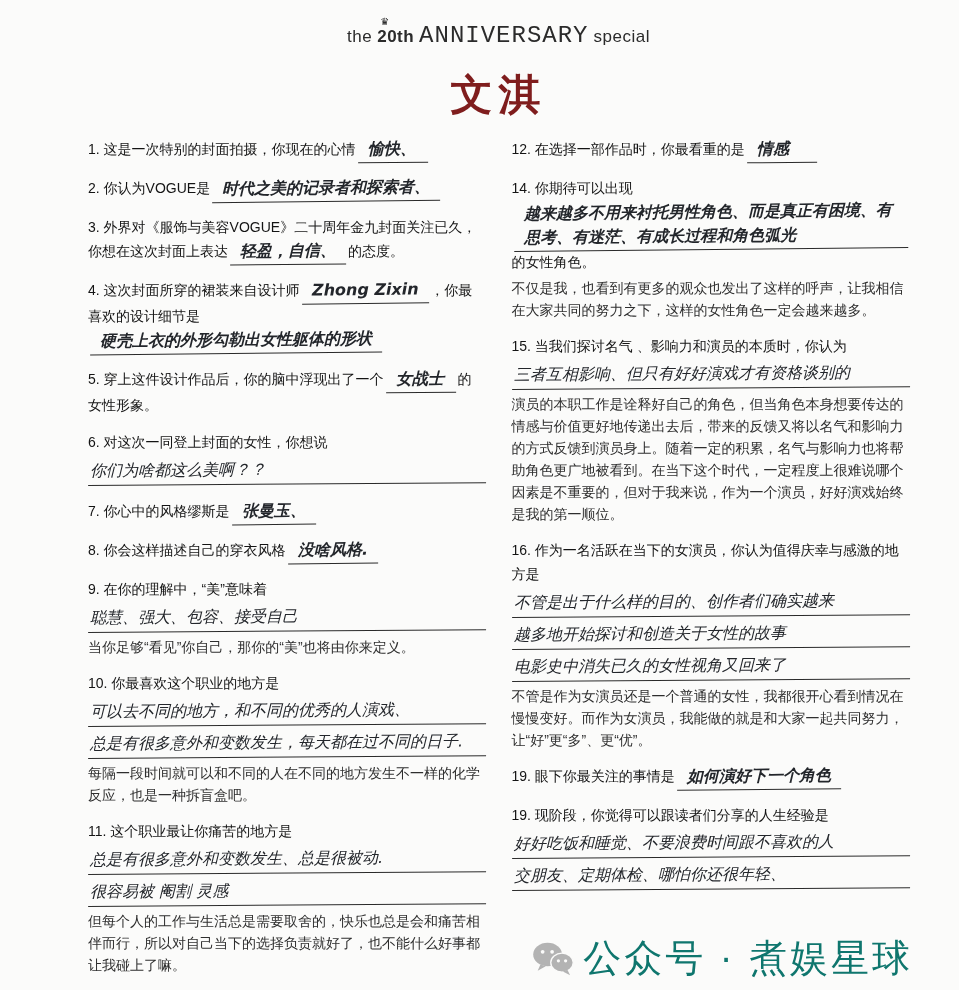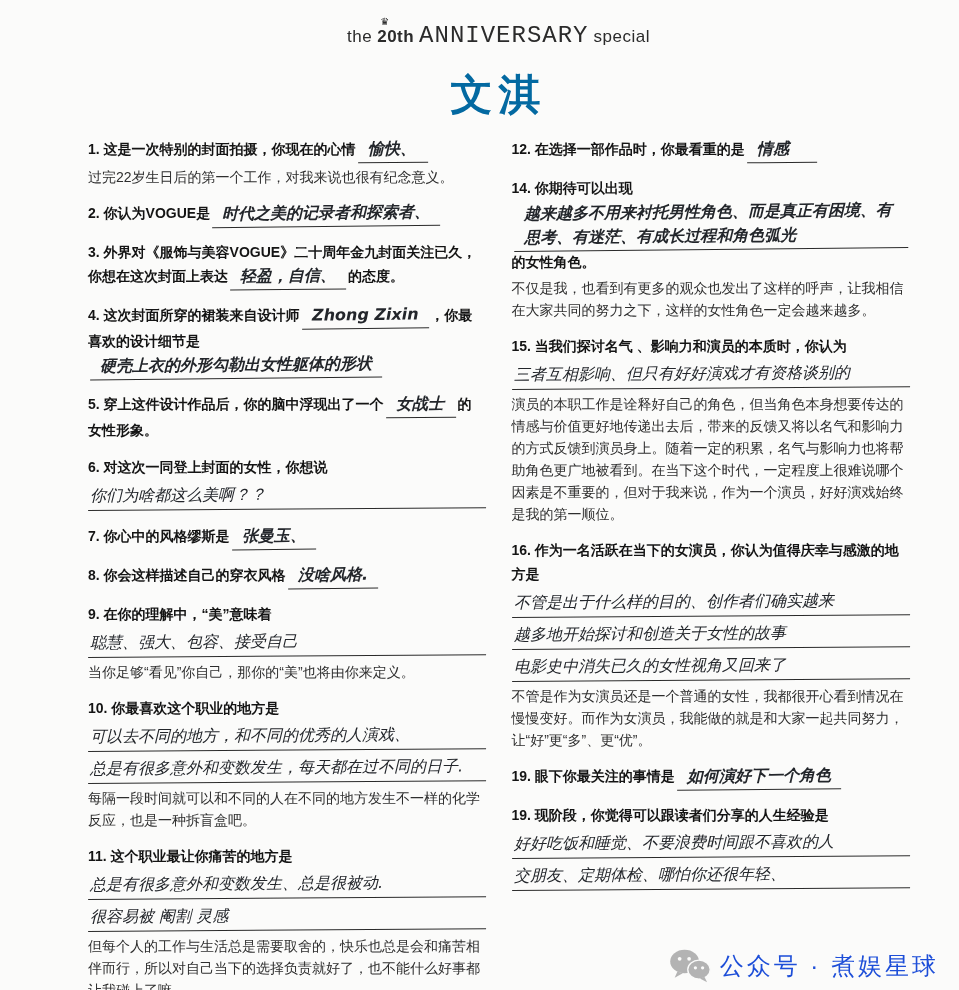--- a/index.html
+++ b/index.html
@@ -13,51 +13,51 @@
   }
   .page { width:959px; height:990px; padding:22px 50px 0 88px; position:relative; }
 
   
   .brand { text-align:center; color:#2b2b2b; letter-spacing:0.5px; }
   .brand .lower { font-size:17px; font-weight:normal; }
   .brand .num { font-size:17px; font-weight:bold; position:relative; }
   .brand .crown { position:absolute; top:-11px; left:3px; font-size:10px; color:#222; }
   .brand .caps { font-family:Liberation Mono, monospace; font-size:24px; letter-spacing:1px; }
   .page-title { text-align:center; font-family:"DejaVu Serif","Liberation Serif",serif;
-    font-weight:bold; font-size:42px; margin-top:18px; margin-bottom:14px; color:#0369a1; letter-spacing:6px; }
+    font-weight:bold; font-size:42px; margin-top:18px; margin-bottom:14px; color:#7f1d1d; letter-spacing:6px; }
 
   
   .cols { display:flex; gap:26px; }
   .col { flex:1; min-width:0; }
 
   .question { margin-bottom:13px; }
   .q-flow { font-size:14px; line-height:24px; font-weight:bold; color:#141414; }
-  .q-text { font-weight:bold; }
+  .q-text { font-weight:normal; }
   .hand {
     font-family:"DejaVu Sans","Liberation Sans",sans-serif;
     font-style:italic;
     color:#23262b;
     font-size:16px;
     border-bottom:1.5px solid #2a2a2a;
     padding:0 10px 1px 10px;
   }
   span.hand { display:inline-block; min-width:70px; transform:rotate(-0.6deg); margin:0 2px; }
   div.hand-line {
     font-family:"DejaVu Sans","Liberation Sans",sans-serif;
     font-style:italic; color:#23262b; font-size:16px; line-height:27px;
     border-bottom:1.5px solid #2a2a2a; padding:1px 2px; transform:rotate(-0.4deg);
     transform-origin:left center; margin-top:2px;
   }
   .note { font-weight:normal; font-size:14px; line-height:22px; color:#2e2e2e; margin-top:3px; }
 
   
   .watermark {
-    position:absolute; right:20px; bottom:6px;
+    position:absolute; right:46px; bottom:6px;
     display:flex; align-items:center; gap:8px;
-    color:#1d4ed8; font-size:24px; letter-spacing:3px;
+    color:#0f766e; font-size:38px; letter-spacing:3px;
     pointer-events:none;
   }
   .wm-icon { width:44px; height:36px; }
 </style>
 </head>
 <body>
 
 <div class="page">
 
   <div class="brand">
@@ -66,21 +66,20 @@
     <span class="caps">ANNIVERSARY</span>
     <span class="lower">special</span>
   </div>
 
   <div class="page-title">文淇</div>
 
   <div class="cols">
     <div class="col">
         <div class="question">
           <div class="q-flow"><span class="q-text">1. 这是一次特别的封面拍摄，你现在的心情</span><span class="hand">愉快、</span></div>
-          <div class="note">过完22岁生日后的第一个工作，对我来说也很有纪念意义。</div>
         </div>
         <div class="question">
           <div class="q-flow"><span class="q-text">2. 你认为VOGUE是</span><span class="hand">时代之美的记录者和探索者、</span></div>
         </div>
         <div class="question">
           <div class="q-flow"><span class="q-text">3. 外界对《服饰与美容VOGUE》二十周年金九封面关注已久，你想在这次封面上表达</span><span class="hand">轻盈，自信、</span><span class="q-text">的态度。</span></div>
         </div>
         <div class="question">
           <div class="q-flow"><span class="q-text">4. 这次封面所穿的裙装来自设计师</span><span class="hand">Zhong Zixin</span><span class="q-text">，你最喜欢的设计细节是</span><span class="hand">硬壳上衣的外形勾勒出女性躯体的形状</span></div>
         </div>

